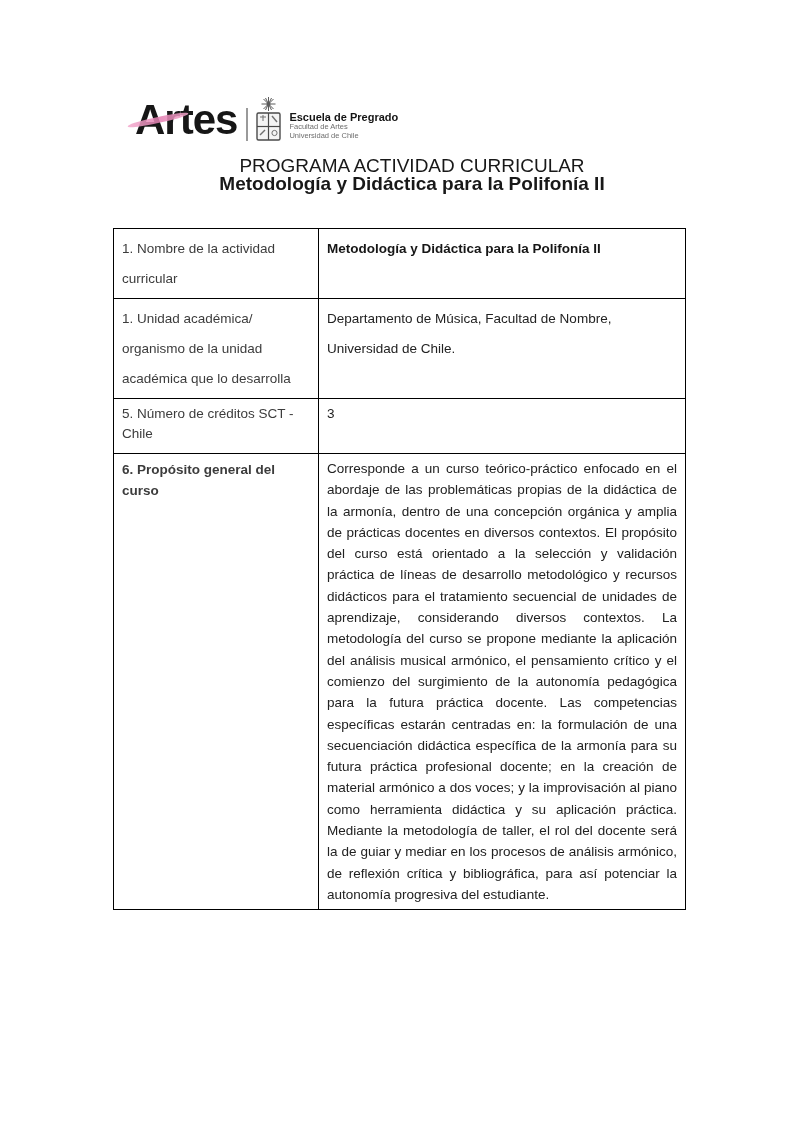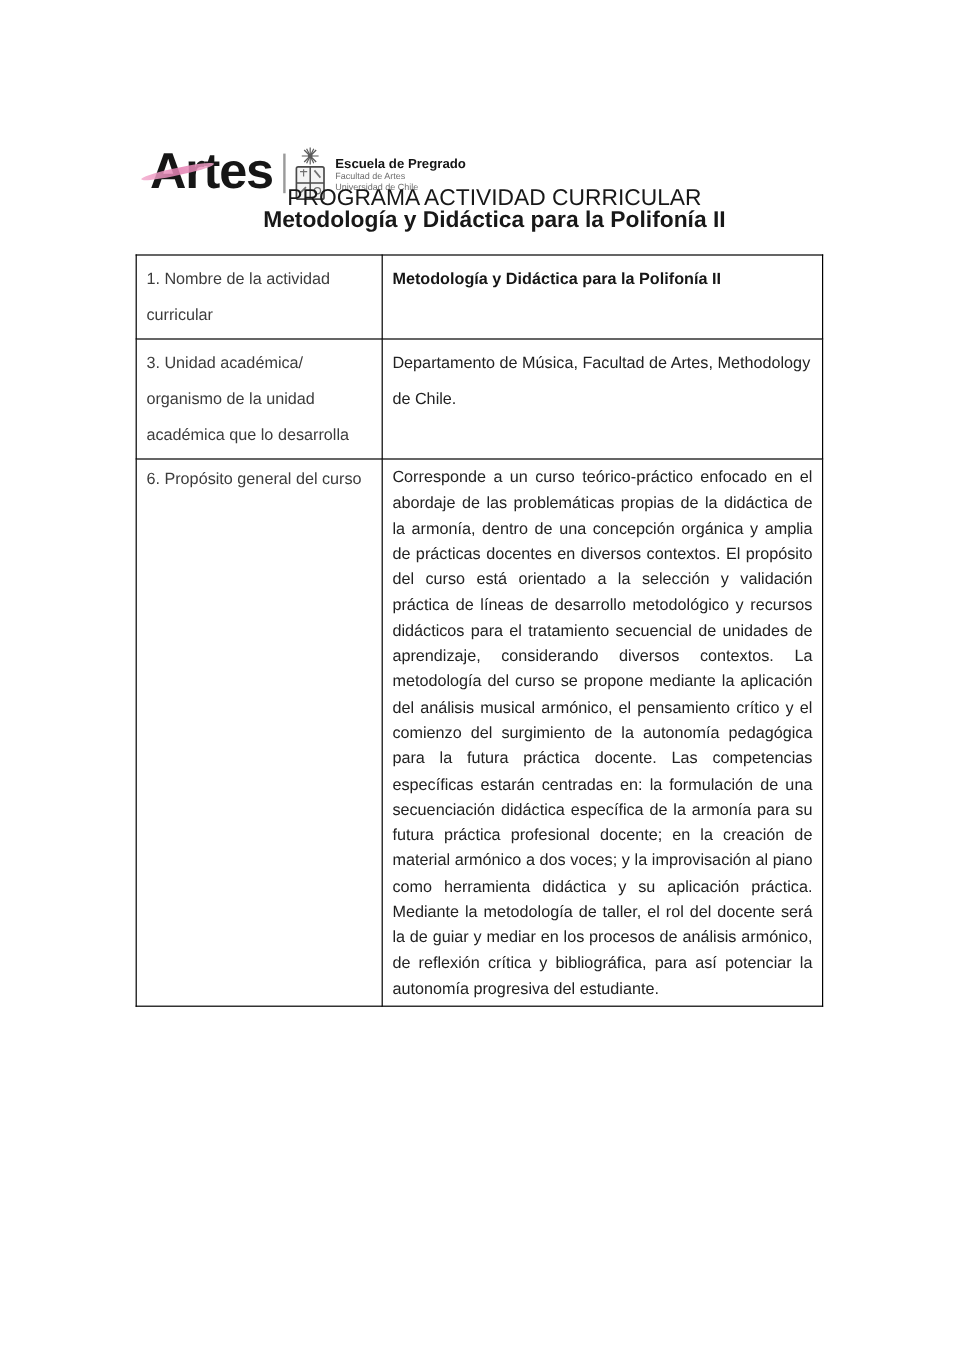--- a/index.html
+++ b/index.html
@@ -9,22 +9,22 @@
     width:800px; height:1132px;
     margin:0 auto;
     background:#ffffff;
     font-family:"Liberation Sans", sans-serif;
     color:#1c1c1c;
     overflow:hidden;
   }
 
   
   .logo-row {
-    position:absolute; left:125px; top:94px;
-    display:flex; align-items:flex-start;margin-top:26px;
+    position:absolute; left:135px; top:94px;
+    display:flex; align-items:center;
   }
   .wordmark {
     position:relative;
     font-size:42px; font-weight:bold; letter-spacing:-1px;
     line-height:46px; color:#161616;
   }
   .wordmark .text { position:relative; z-index:1; }
   .swoosh {
     position:absolute; z-index:2;
     left:-8px; top:20px;
@@ -45,41 +45,41 @@
 
   
   .title-block {
     position:absolute; left:12px; top:157px; width:800px;
     text-align:center; line-height:17.5px; font-size:19px; color:#181818;
   }
   .title-course { font-weight:bold; }
 
   
   table.syllabus {
-    position:absolute; left:113px; top:212px;
+    position:absolute; left:113px; top:228px;
     border-collapse:collapse; table-layout:fixed;
     width:572px;
     font-size:13.5px; color:#222;
   }
   table.syllabus col.c1 { width:205px; }
   table.syllabus col.c2 { width:367px; }
   table.syllabus td {
     border:1.5px solid #000;
     vertical-align:top;
     padding:5px 8px 4px 8px;
   }
   td.label { color:#3c3c3c; }
   .r1 td, .r2 td, .r3 td, .r4 td { line-height:30px; }
   .r1 td { height:61px; }
   .r2 td { height:72px; }
   .r3 td { height:95px; }
   .r4 td { height:66px; }
   .r5 td { height:55px; line-height:20px; }
   .r6 td { height:447px; }
-  .r6 td.label { line-height:21px; }
+  .r6 td.label { line-height:21px;font-weight:bold; }
   .r6 td.value { line-height:21.3px; text-align:justify; padding-top:4px; }
   .val-bold { font-weight:bold; color:#161616; }
   .val-italic { font-style:italic; }
 </style>
 </head>
 <body>
 
 <div class="page">
 
   <div class="logo-row">
@@ -126,22 +126,26 @@
     <colgroup>
         <col class="c1">
         <col class="c2">
       </colgroup>
     <tbody>
       <tr class="r1">
         <td class="label">1. Nombre de la actividad curricular</td>
         <td class="value val-bold">Metodología y Didáctica para la Polifonía II</td>
       </tr>
       <tr class="r3">
-        <td class="label">3. Unidad académica/ organismo de la unidad académica que lo desarrolla</td>
-        <td class="value">Departamento de Música, Facultad de Artes, Methodology de Chile.</td>
+        <td class="label">1. Unidad académica/ organismo de la unidad académica que lo desarrolla</td>
+        <td class="value">Departamento de Música, Facultad de Nombre, Universidad de Chile.</td>
+      </tr>
+      <tr class="r5">
+        <td class="label">5. Número de créditos SCT - Chile</td>
+        <td class="value">3</td>
       </tr>
       <tr class="r6">
         <td class="label">6. Propósito general del curso</td>
         <td class="value">Corresponde a un curso teórico-práctico enfocado en el abordaje de las problemáticas propias de la didáctica de la armonía, dentro de una concepción orgánica y amplia de prácticas docentes en diversos contextos. El propósito del curso está orientado a la selección y validación práctica de líneas de desarrollo metodológico y recursos didácticos para el tratamiento secuencial de unidades de aprendizaje, considerando diversos contextos. La metodología del curso se propone mediante la aplicación del análisis musical armónico, el pensamiento crítico y el comienzo del surgimiento de la autonomía pedagógica para la futura práctica docente. Las competencias específicas estarán centradas en: la formulación de una secuenciación didáctica específica de la armonía para su futura práctica profesional docente; en la creación de material armónico a dos voces; y la improvisación al piano como herramienta didáctica y su aplicación práctica. Mediante la metodología de taller, el rol del docente será la de guiar y mediar en los procesos de análisis armónico, de reflexión crítica y bibliográfica, para así potenciar la autonomía progresiva del estudiante.</td>
       </tr>
     </tbody>
   </table>
 
 </div>
 

